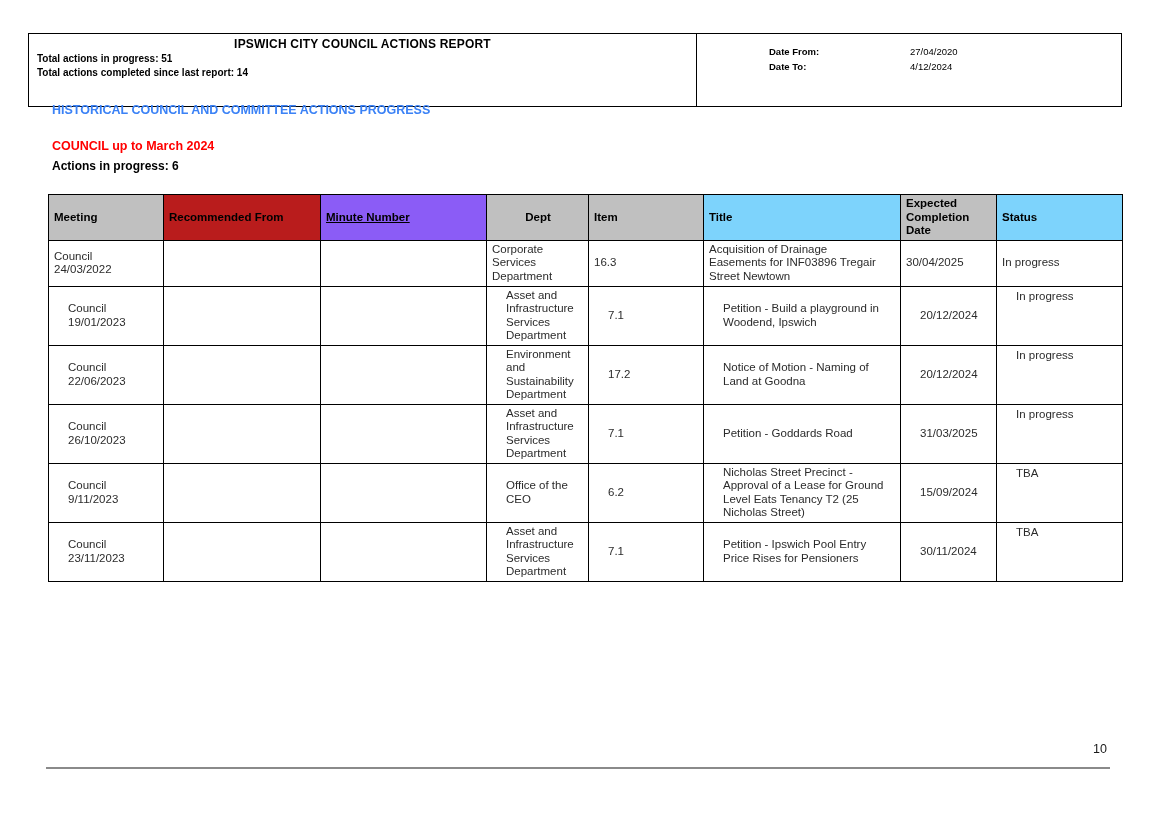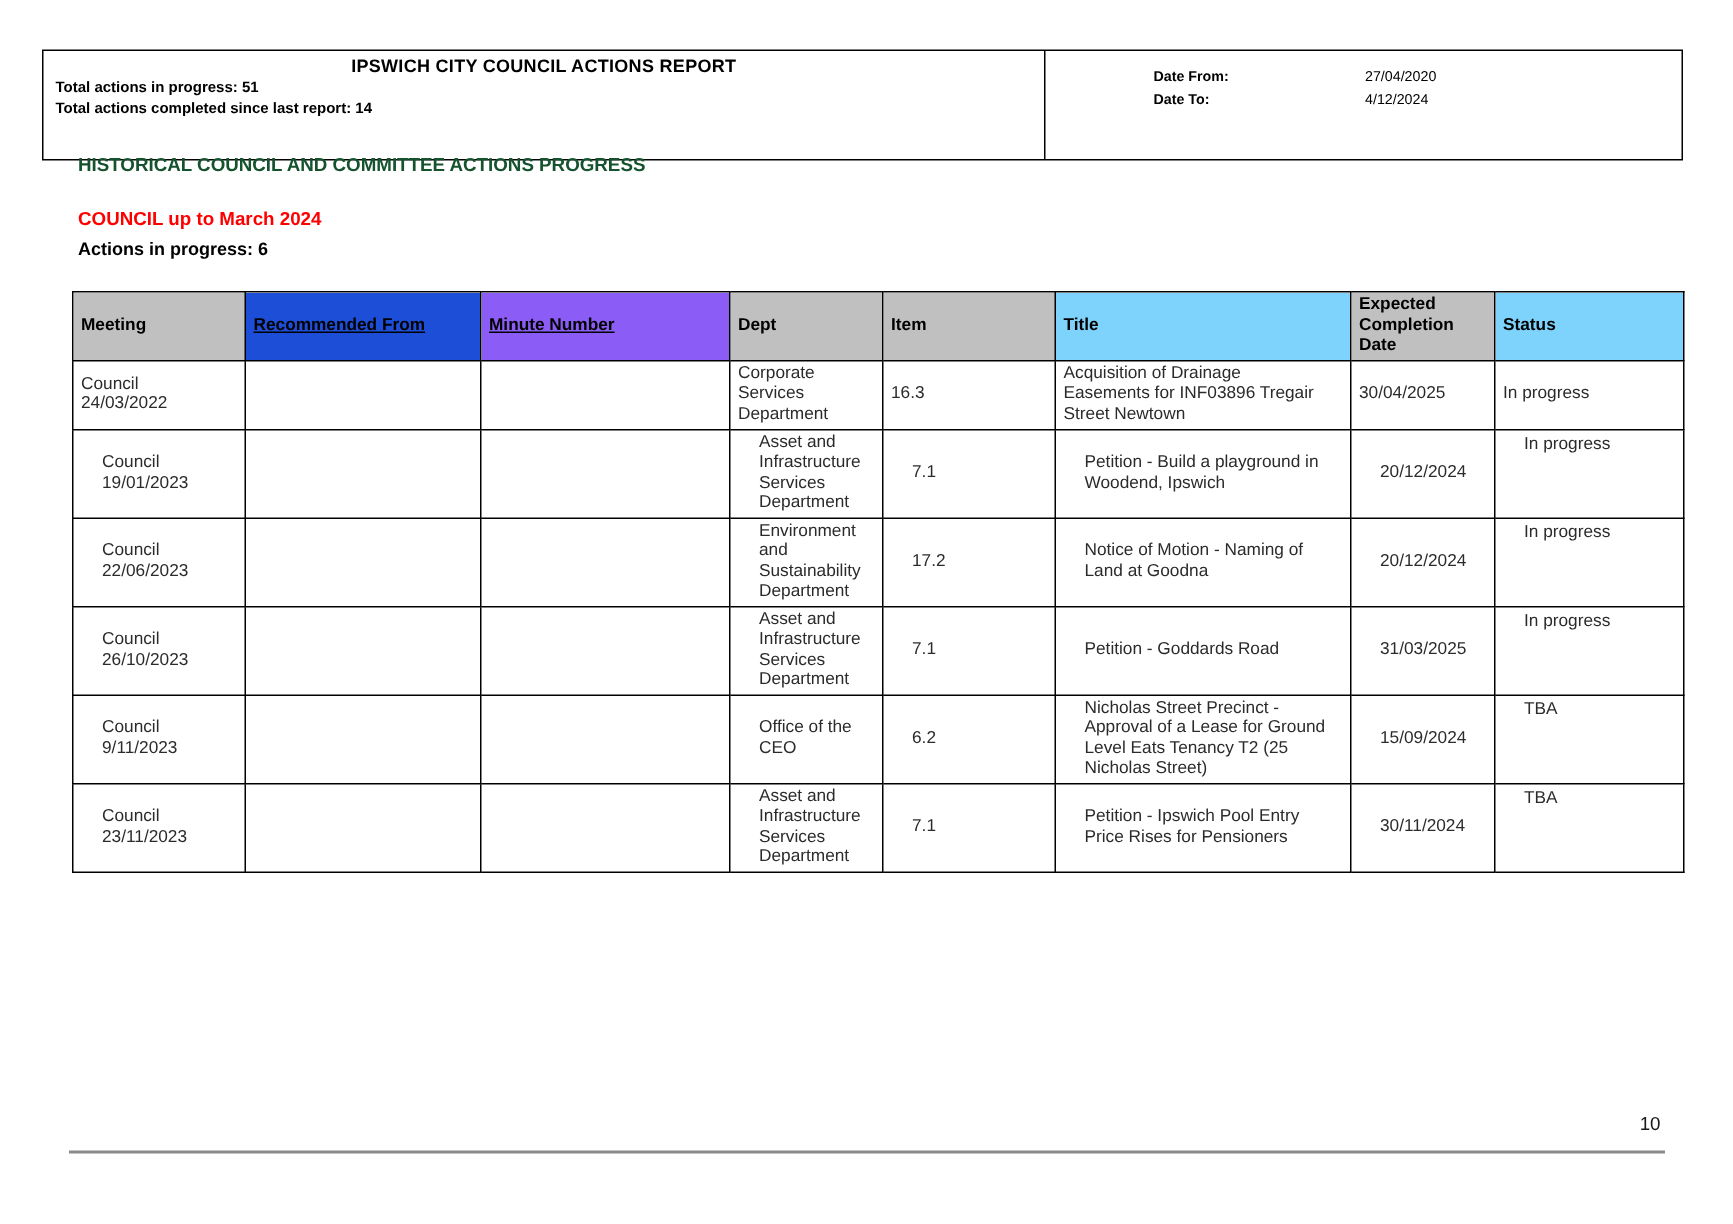--- a/index.html
+++ b/index.html
@@ -130,41 +130,41 @@
         <span class="date-label">Date From:</span>
         <span class="date-value">27/04/2020</span>
       </div>
       <div class="date-row">
         <span class="date-label">Date To:</span>
         <span class="date-value">4/12/2024</span>
       </div>
     </div>
   </div>
 
-  <div class="section-heading" style="color: #14532d;">HISTORICAL COUNCIL AND COMMITTEE ACTIONS PROGRESS</div>
+  <div class="section-heading" style="color: #3b82f6;">HISTORICAL COUNCIL AND COMMITTEE ACTIONS PROGRESS</div>
   <div class="subsection-heading" style="color: rgb(255, 0, 0);">COUNCIL up to March 2024</div>
   <div class="actions-count">Actions in progress: 6</div>
 
   <table class="actions-table">
     <colgroup>
       <col style="width:115px">
         <col style="width:157px">
         <col style="width:166px">
         <col style="width:102px">
       <col style="width:115px">
         <col style="width:197px">
         <col style="width:96px">
         <col style="width:126px">
     </colgroup>
     <thead>
       <tr>
         <th style="background: rgb(192, 192, 192);">Meeting</th>
-        <th style="background: #1d4ed8; text-decoration: underline;">Recommended From</th>
+        <th style="background: #b91c1c;">Recommended From</th>
         <th style="background: #8b5cf6; text-decoration: underline;">Minute Number</th>
-        <th style="background: rgb(192, 192, 192);">Dept</th>
+        <th style="background: rgb(192, 192, 192); text-align: center;">Dept</th>
         <th style="background: rgb(192, 192, 192);">Item</th>
         <th style="background: #7dd3fc;">Title</th>
         <th style="background: rgb(192, 192, 192);">Expected
 Completion
 Date</th>
         <th style="background: #7dd3fc;">Status</th>
       </tr>
     </thead>
     <tbody>
       <tr class="row-h46">

